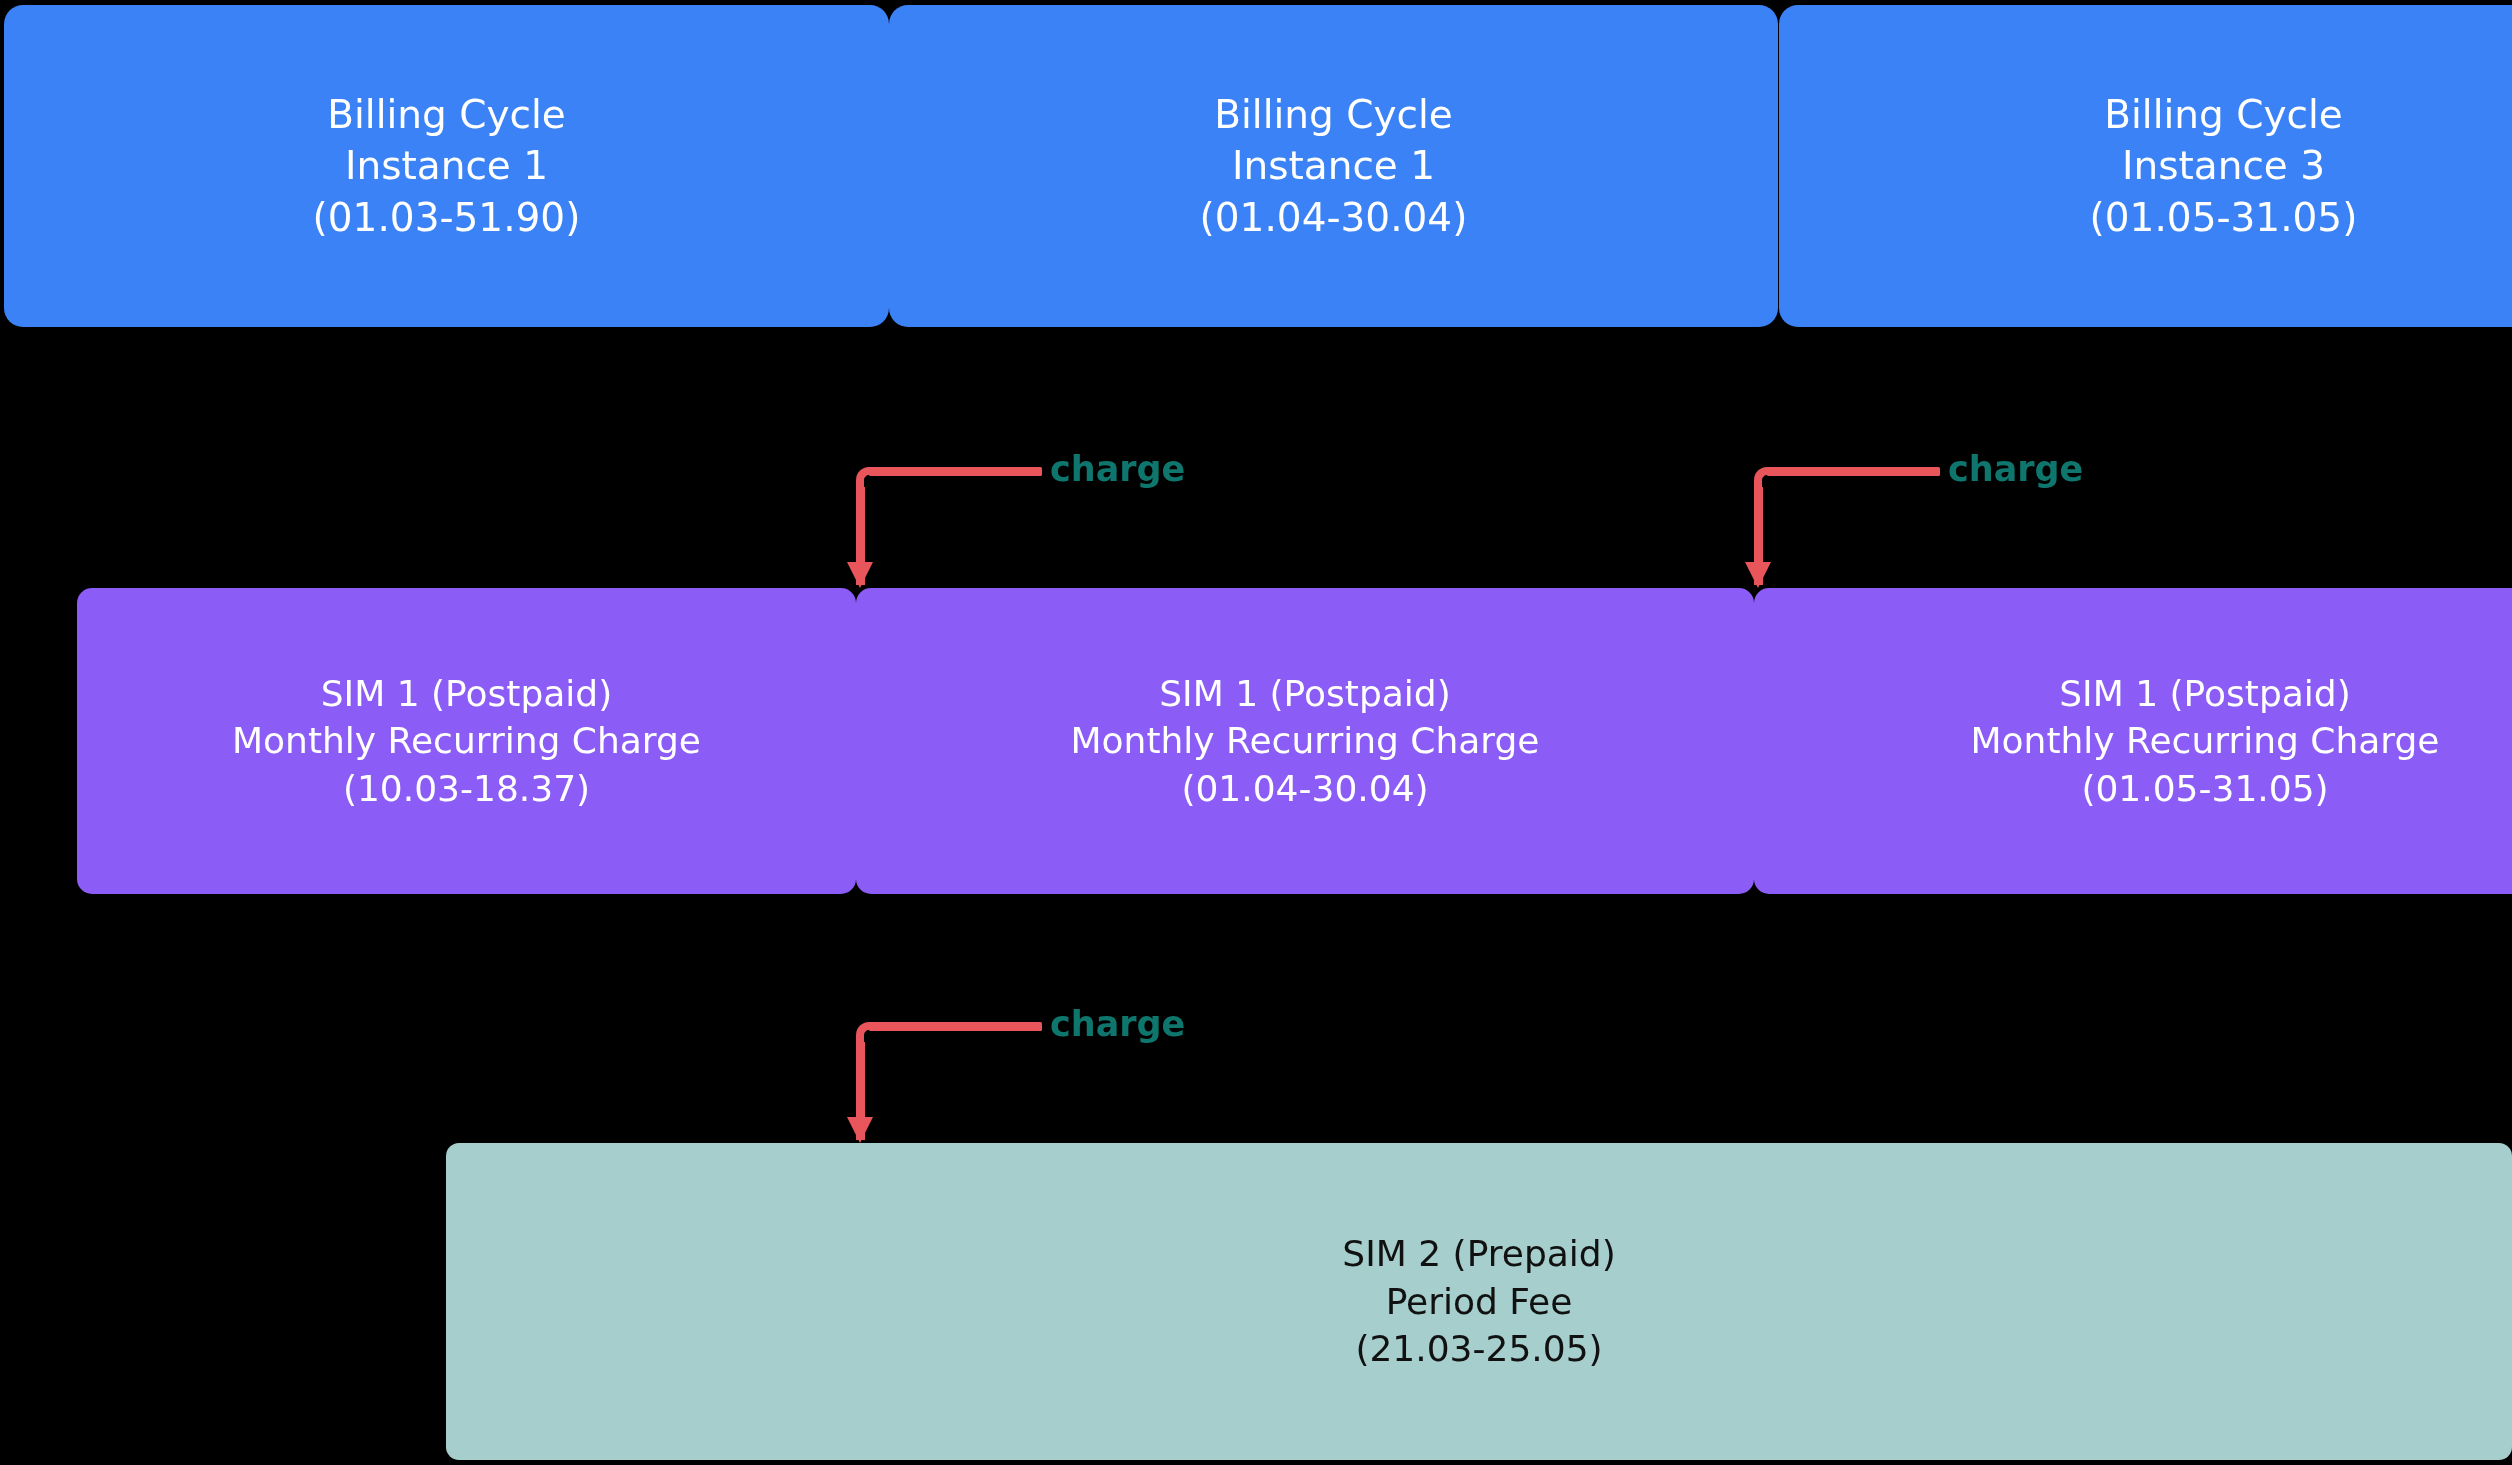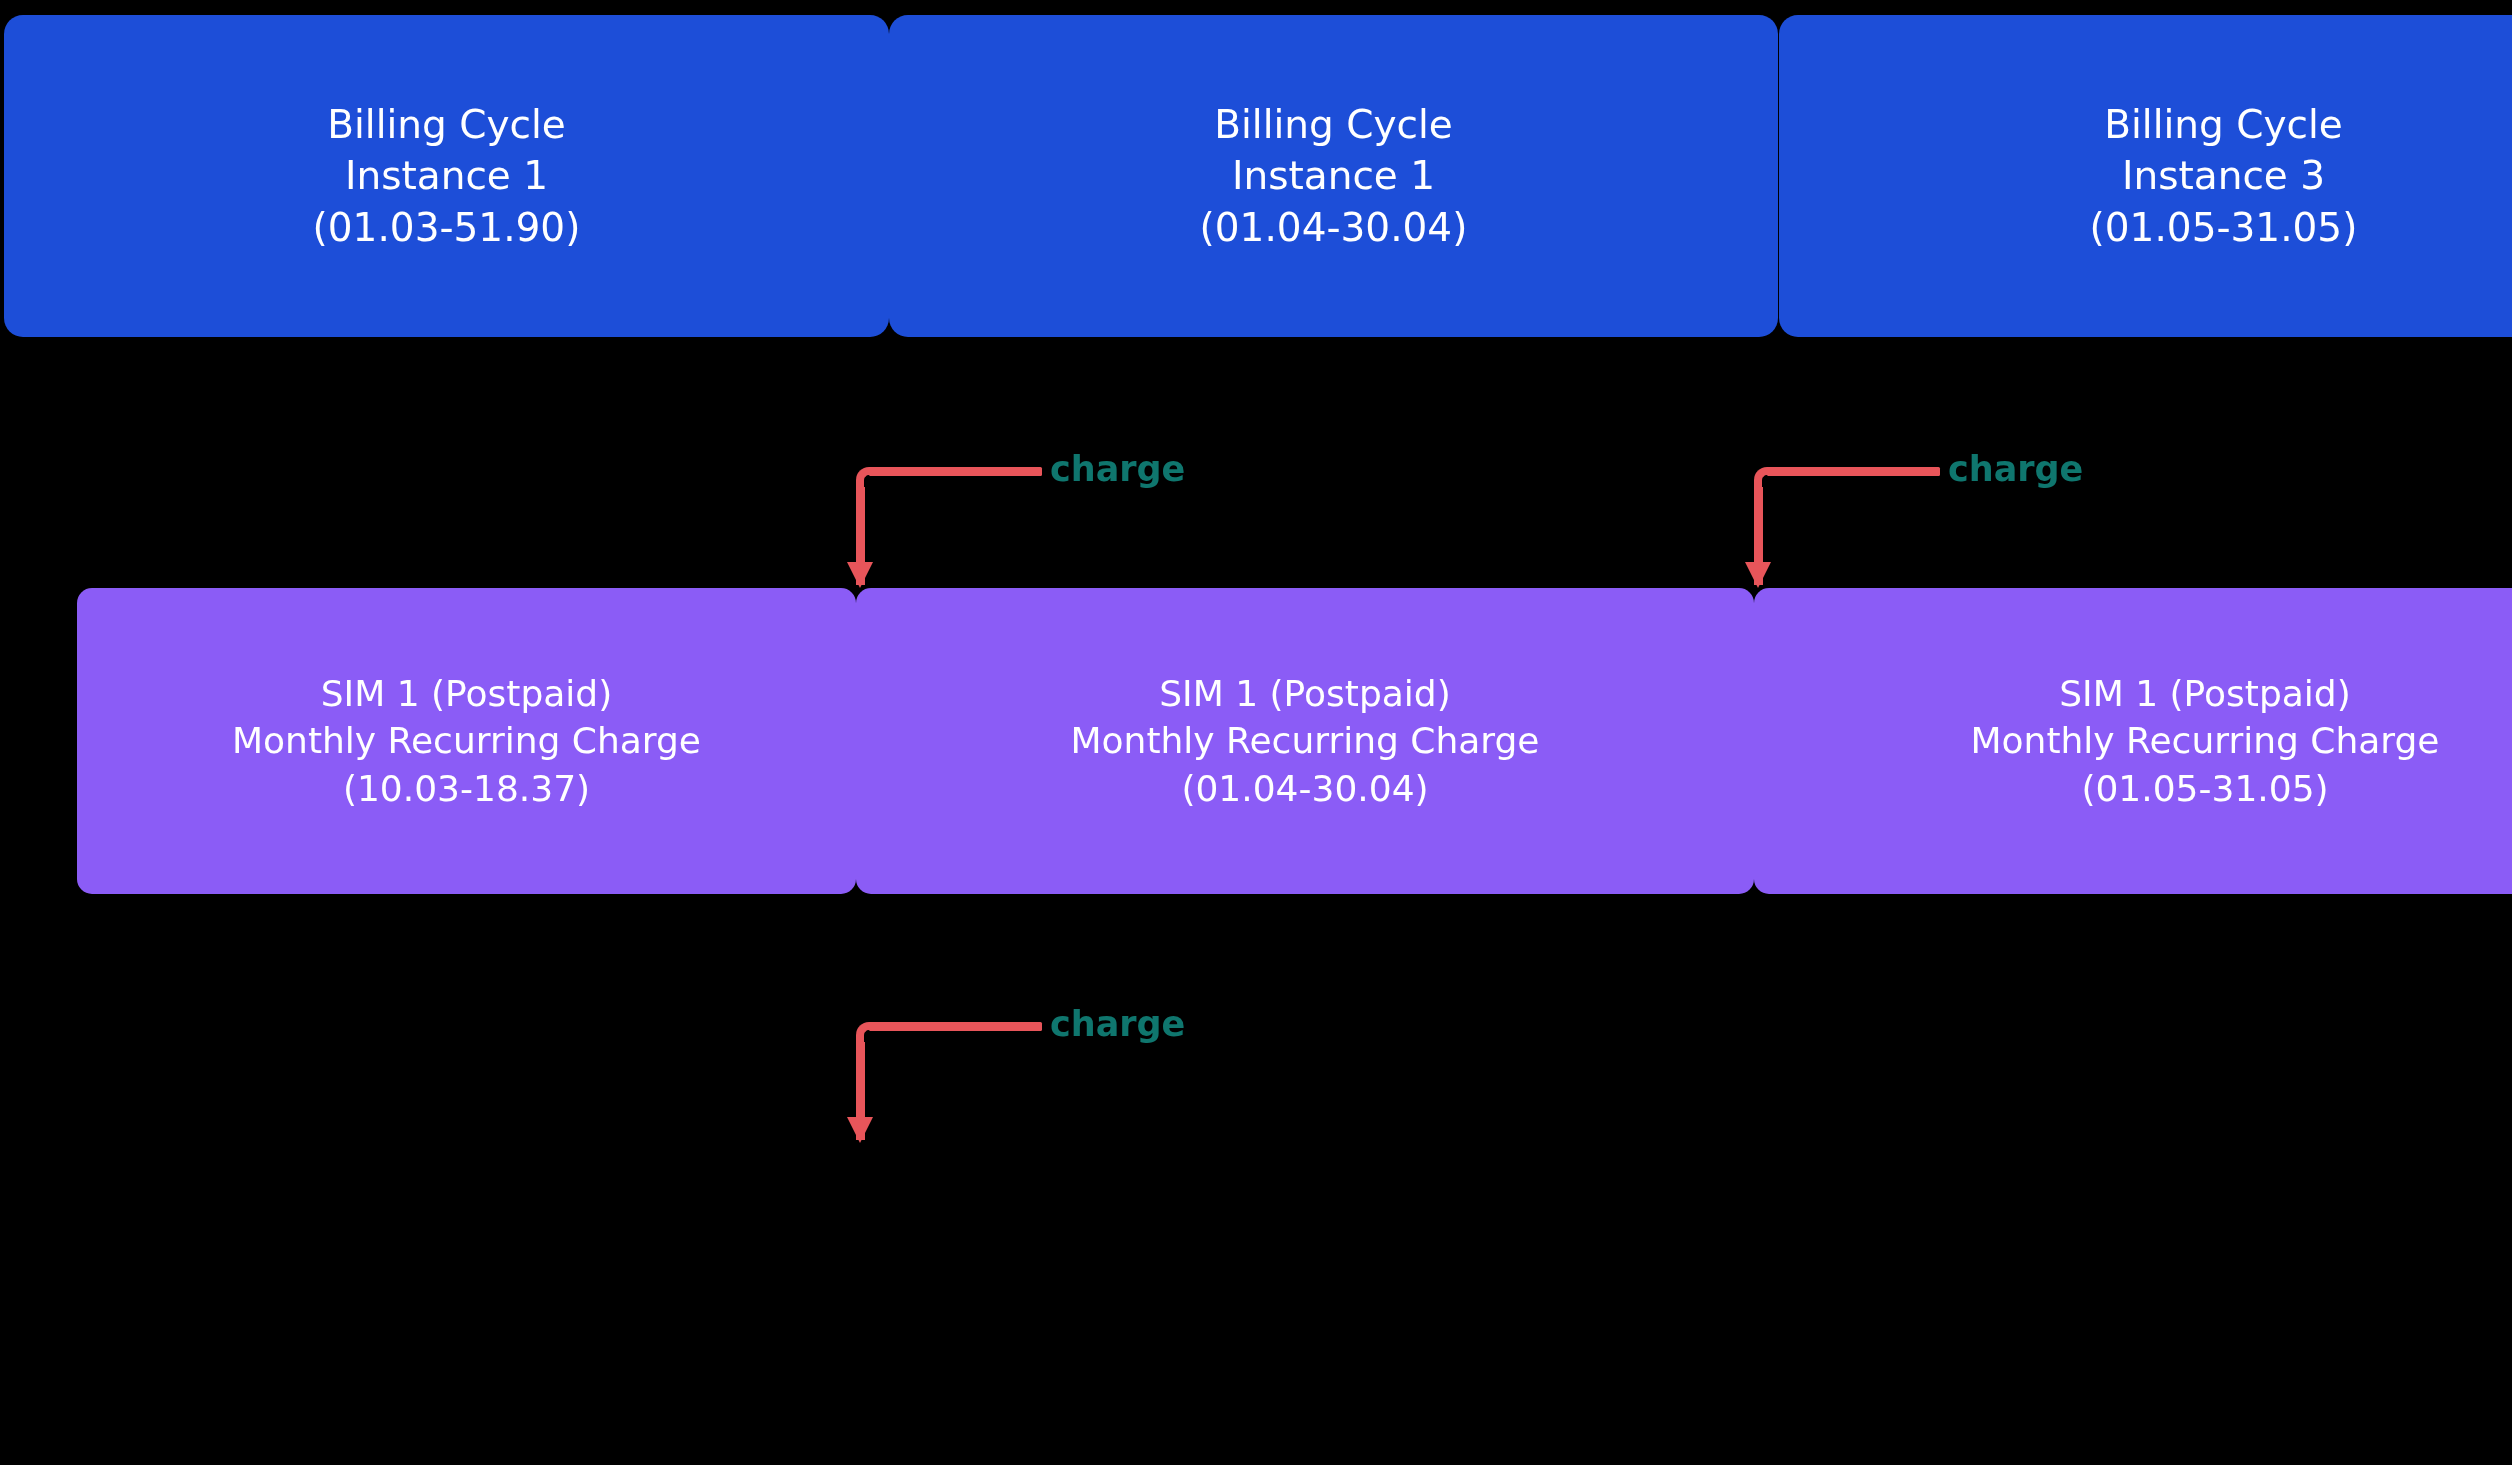--- a/index.html
+++ b/index.html
@@ -32,25 +32,25 @@
     text-align: center;
     line-height: 1.32;
   }
   .box .line {
     display: block;
     white-space: nowrap;
   }
 
   
   .cycle {
-    background: #1d4ed8;
+    background: #3b82f6;
     color: #FFFFFF;
     font-size: 39px;
     font-weight: 400;
-    top: 15px;
+    top: 5px;
     height: 322px;
   }
   .cycle.solid        { border-radius: 19px; }
   .cycle.c1           { left: 4px;    width: 885px; }
   .cycle.c2           { left: 889px; width: 889px; }
   .cycle.c3           { left: 1779px; width: 889px; }
 
   
   .sim1 {
     background: #8b5cf6;
@@ -184,15 +184,20 @@
   </div>
 
   <div class="connector" style="left:856px; top:1022px;">
     <div class="hbar" style="left:13px; top:0px; width:173px;"></div>
     <div class="elbow" style="left:0px; top:0px;"></div>
     <div class="vbar" style="left:0px; top:20px; height:98px;"></div>
     <div class="head" style="left:-9px; top:95px;"></div>
   </div>
   <div class="charge-label" style="left:1050px; top:1007px;">charge</div>
 
+  <div class="box sim2">
+    <span class="line">SIM 2 (Prepaid)</span>
+    <span class="line">Period Fee</span>
+    <span class="line">(21.03-25.05)</span>
+  </div>
 
 </div>
 
 
 </body></html>

